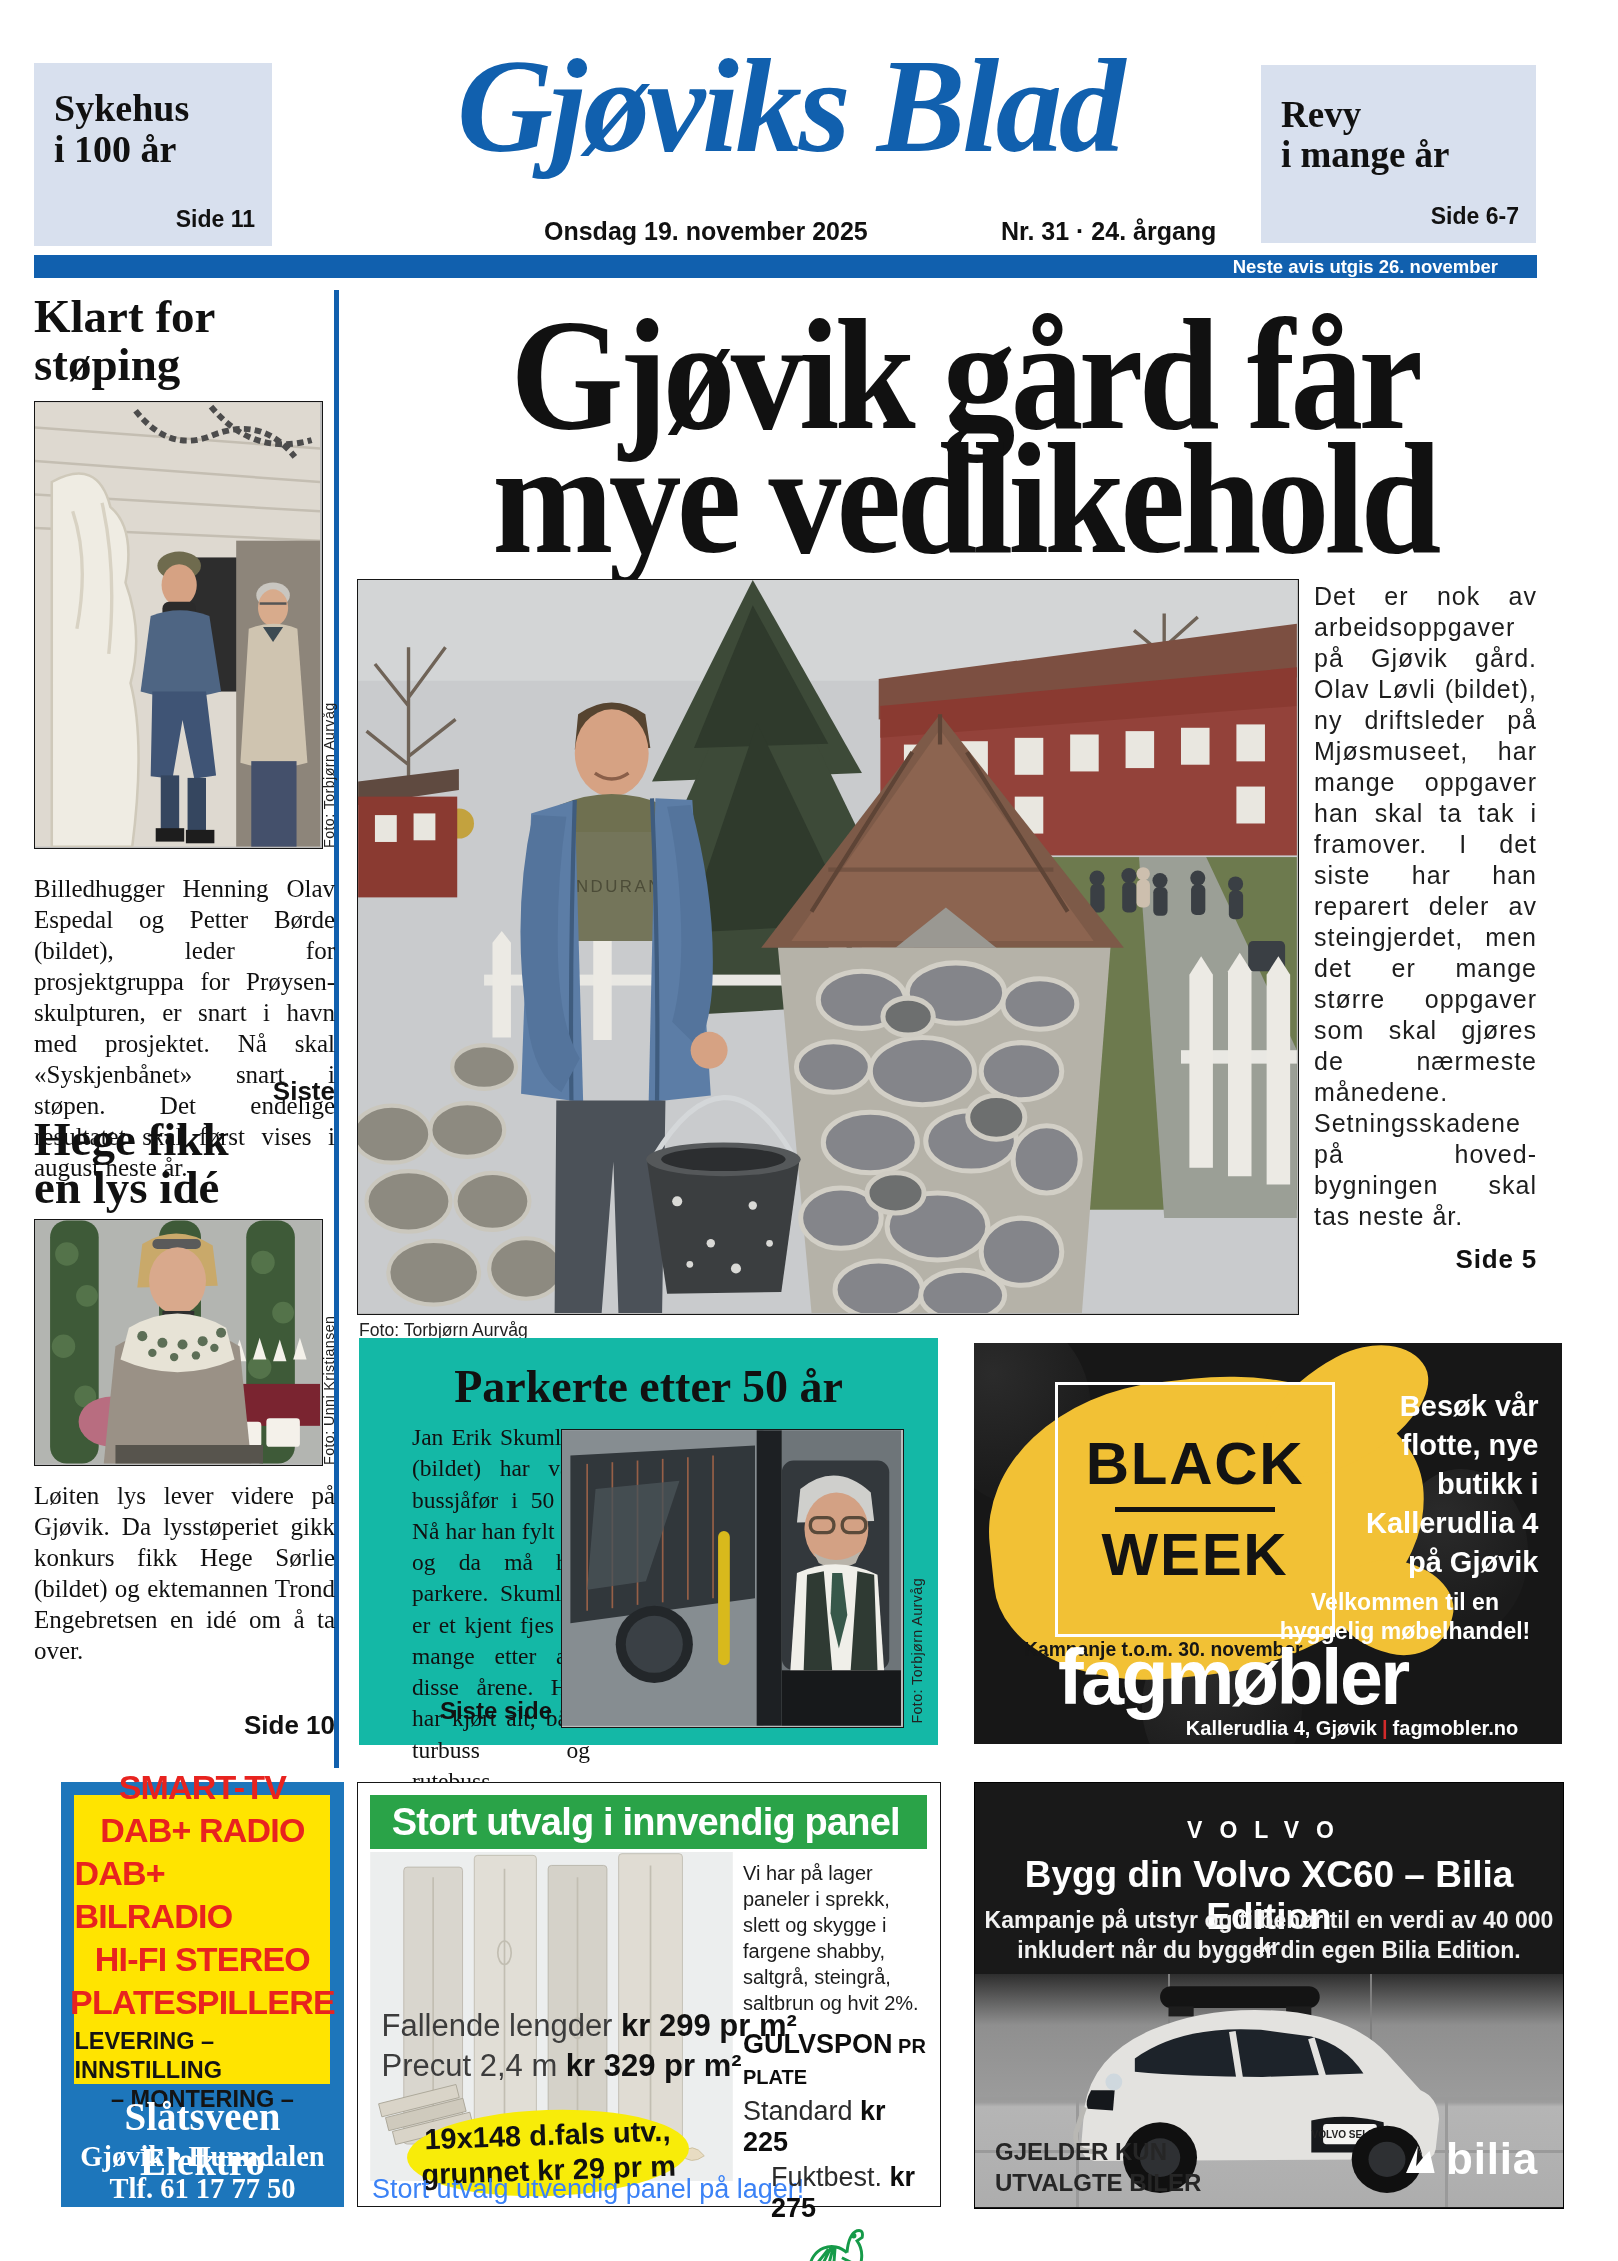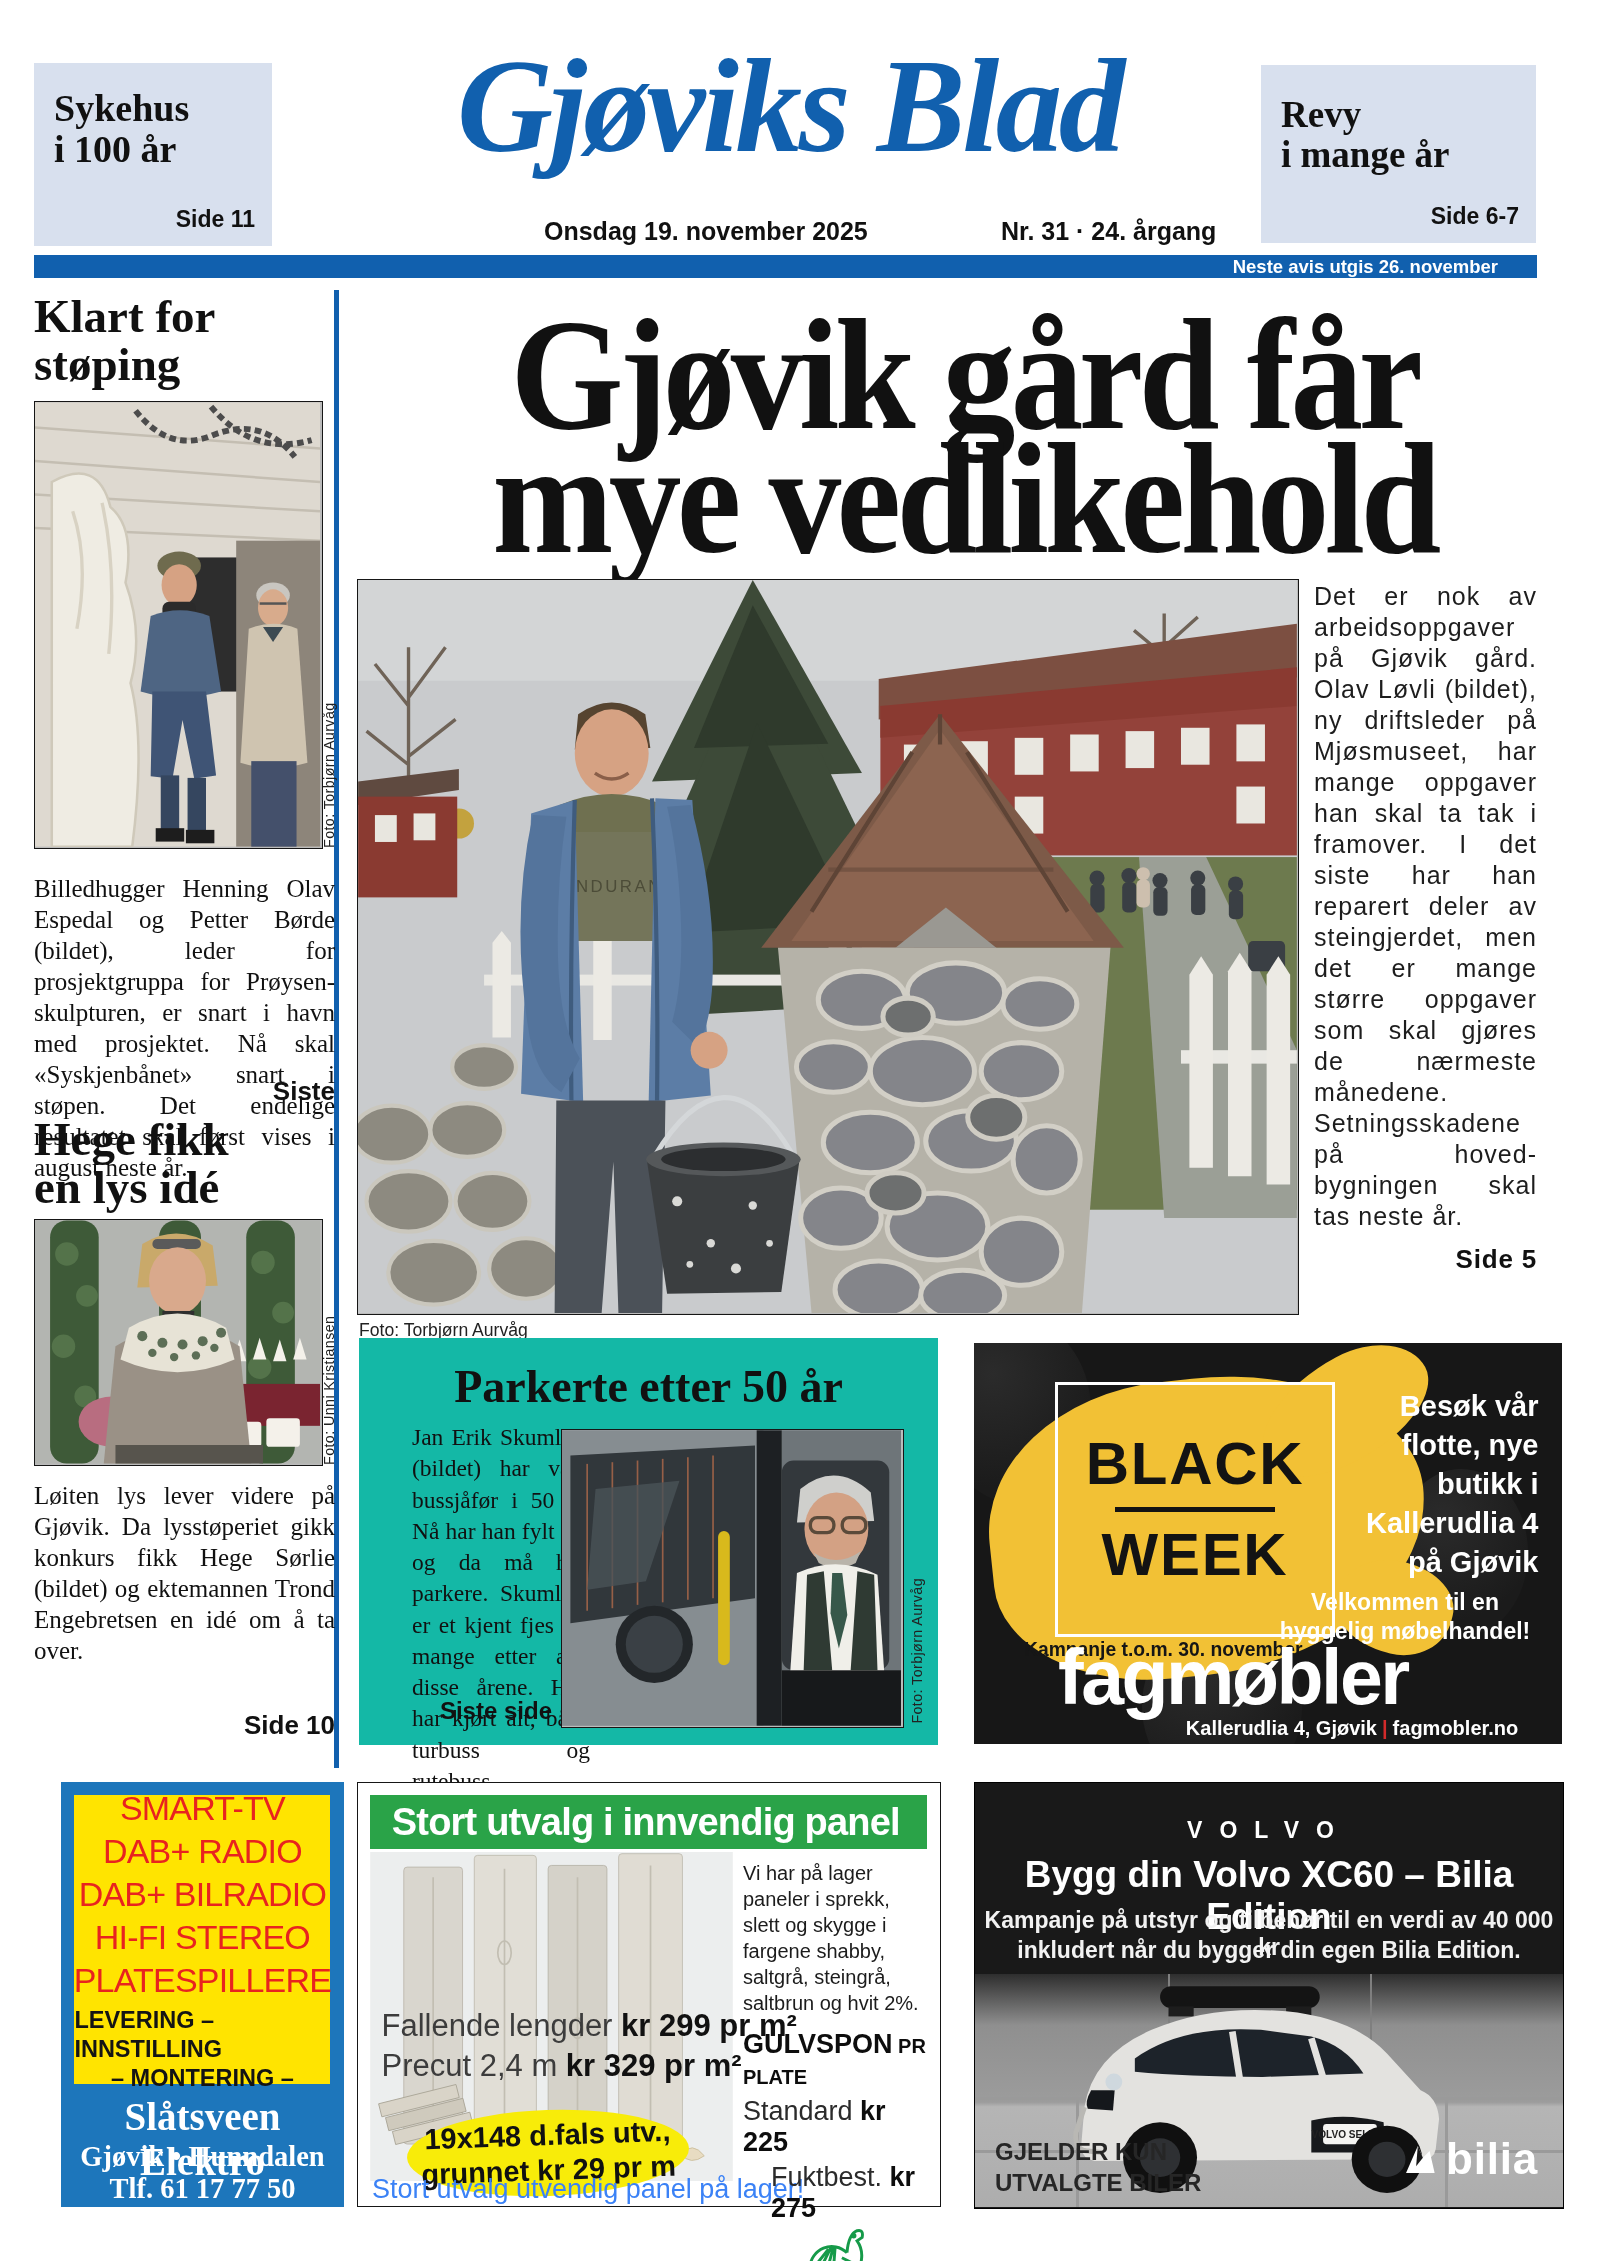--- a/index.html
+++ b/index.html
@@ -71,21 +71,21 @@
   #fag-logo{position:absolute;left:84px;top:296px;color:#fff;font-family:"Liberation Sans","DejaVu Sans",sans-serif;
             font-weight:bold;font-size:77px;letter-spacing:-2.5px;line-height:1;}
   #fag-addr{position:absolute;left:210px;top:374px;width:336px;text-align:center;color:#fff;
             font-family:"Liberation Sans","DejaVu Sans",sans-serif;font-weight:bold;font-size:20px;}
   #fag-addr .pipe{color:#d22a2a;padding:0 5px;}
 
   
   #el-ad{left:61px;top:1782px;width:283px;height:425px;background:#1d76bb;}
   #el-yellow{position:absolute;left:13.4px;top:13.4px;width:256px;height:289px;background:#ffe400;
              display:flex;flex-direction:column;align-items:center;justify-content:center;}
-  .el-prod{color:#e8231f;font-family:"Liberation Sans","DejaVu Sans",sans-serif;font-weight:normal;
+  .el-prod{color:#e8231f;font-family:"Liberation Sans","DejaVu Sans",sans-serif;font-weight:bold;
            font-size:34px;line-height:43px;letter-spacing:-0.8px;}
   .el-serv{color:#141414;font-family:"Liberation Sans","DejaVu Sans",sans-serif;font-weight:bold;
            font-size:23.5px;line-height:29px;margin-top:3.4px;}
   .el-name{position:absolute;left:0;width:100%;text-align:center;color:#fff;font-weight:bold;}
 
   
   #panel-ad{left:357px;top:1782px;width:584px;height:425px;background:#fff;border:1.7px solid #161616;box-sizing:border-box;}
   #panel-bar{position:absolute;left:11.8px;top:11.8px;width:557px;height:54px;background:#2aa348;color:#fff;
              font-family:"Liberation Sans","DejaVu Sans",sans-serif;font-weight:bold;font-size:38px;
              line-height:54px;padding-left:22px;box-sizing:border-box;letter-spacing:-0.8px;}

